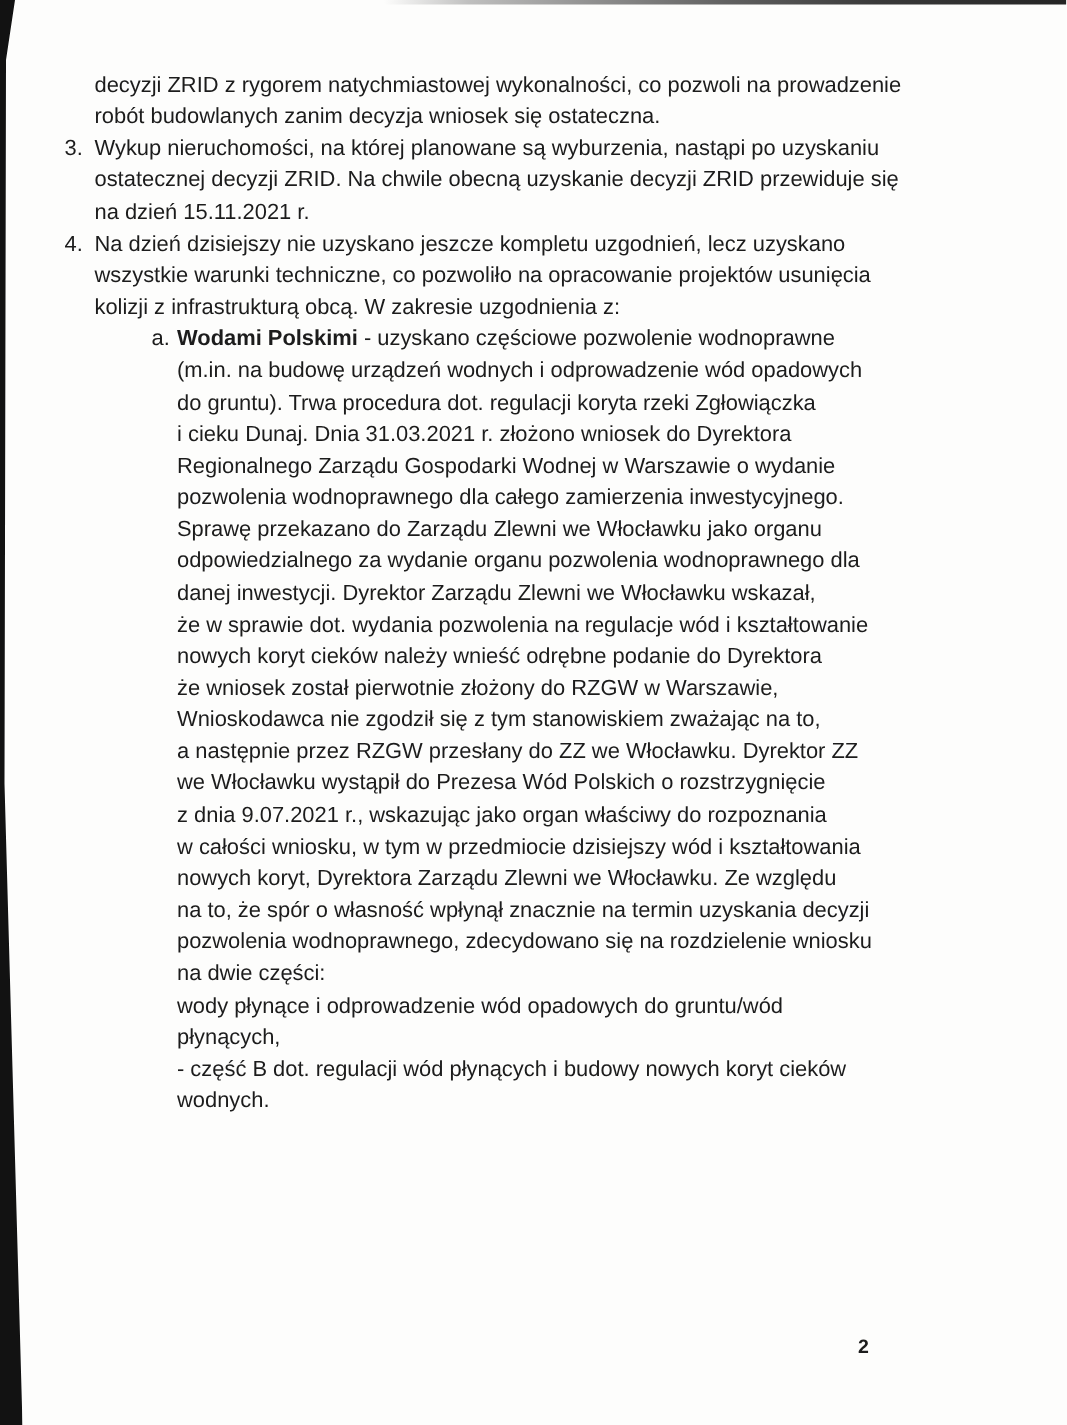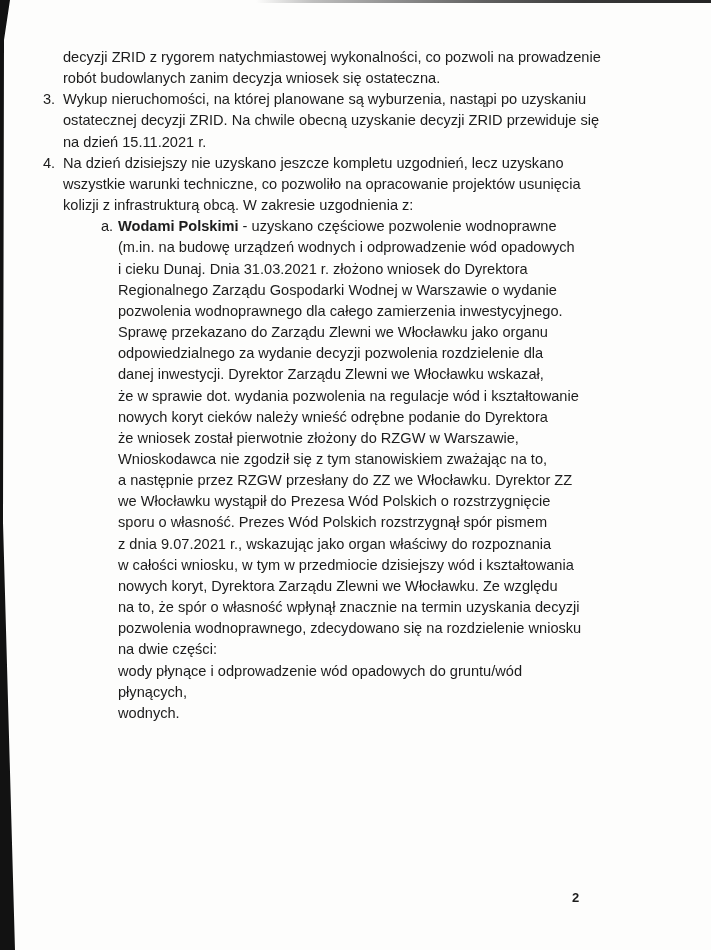--- a/index.html
+++ b/index.html
@@ -83,37 +83,38 @@
       <div class="line body">decyzji ZRID z rygorem natychmiastowej wykonalności, co pozwoli na prowadzenie</div>
       <div class="line body">robót budowlanych zanim decyzja wniosek się ostateczna.</div>
       <div class="line num"><span class="marker">3.</span>Wykup nieruchomości, na której planowane są wyburzenia, nastąpi po uzyskaniu</div>
       <div class="line body">ostatecznej decyzji ZRID. Na chwile obecną uzyskanie decyzji ZRID przewiduje się</div>
       <div class="line body">na dzień 15.11.2021 r.</div>
       <div class="line num"><span class="marker">4.</span>Na dzień dzisiejszy nie uzyskano jeszcze kompletu uzgodnień, lecz uzyskano</div>
       <div class="line body">wszystkie warunki techniczne, co pozwoliło na opracowanie projektów usunięcia</div>
       <div class="line body">kolizji z infrastrukturą obcą. W zakresie uzgodnienia z:</div>
       <div class="line sub"><span class="marker">a.</span><b>Wodami Polskimi</b> - uzyskano częściowe pozwolenie wodnoprawne</div>
       <div class="line subbody">(m.in. na budowę urządzeń wodnych i odprowadzenie wód opadowych</div>
+      <div class="line subbody">do gruntu). Trwa procedura dot. regulacji koryta rzeki Zgłowiączka</div>
       <div class="line subbody">i cieku Dunaj. Dnia 31.03.2021 r. złożono wniosek do Dyrektora</div>
       <div class="line subbody">Regionalnego Zarządu Gospodarki Wodnej w Warszawie o wydanie</div>
       <div class="line subbody">pozwolenia wodnoprawnego dla całego zamierzenia inwestycyjnego.</div>
       <div class="line subbody">Sprawę przekazano do Zarządu Zlewni we Włocławku jako organu</div>
-      <div class="line subbody">odpowiedzialnego za wydanie decyzji pozwolenia rozdzielenie dla</div>
+      <div class="line subbody">odpowiedzialnego za wydanie organu pozwolenia wodnoprawnego dla</div>
       <div class="line subbody">danej inwestycji. Dyrektor Zarządu Zlewni we Włocławku wskazał,</div>
       <div class="line subbody">że w sprawie dot. wydania pozwolenia na regulacje wód i kształtowanie</div>
       <div class="line subbody">nowych koryt cieków należy wnieść odrębne podanie do Dyrektora</div>
       <div class="line subbody">że wniosek został pierwotnie złożony do RZGW w Warszawie,</div>
       <div class="line subbody">Wnioskodawca nie zgodził się z tym stanowiskiem zważając na to,</div>
       <div class="line subbody">a następnie przez RZGW przesłany do ZZ we Włocławku. Dyrektor ZZ</div>
       <div class="line subbody">we Włocławku wystąpił do Prezesa Wód Polskich o rozstrzygnięcie</div>
-      <div class="line subbody">sporu o własność. Prezes Wód Polskich rozstrzygnął spór pismem</div>
       <div class="line subbody">z dnia 9.07.2021 r., wskazując jako organ właściwy do rozpoznania</div>
       <div class="line subbody">w całości wniosku, w tym w przedmiocie dzisiejszy wód i kształtowania</div>
       <div class="line subbody">nowych koryt, Dyrektora Zarządu Zlewni we Włocławku. Ze względu</div>
       <div class="line subbody">na to, że spór o własność wpłynął znacznie na termin uzyskania decyzji</div>
       <div class="line subbody">pozwolenia wodnoprawnego, zdecydowano się na rozdzielenie wniosku</div>
       <div class="line subbody">na dwie części:</div>
       <div class="line subbody">wody płynące i odprowadzenie wód opadowych do gruntu/wód</div>
       <div class="line subbody">płynących,</div>
+      <div class="line subbody">- część B dot. regulacji wód płynących i budowy nowych koryt cieków</div>
       <div class="line subbody">wodnych.</div>
     </div>
   <div class="pagenum">2</div>
 </div>
 
 </body></html>

